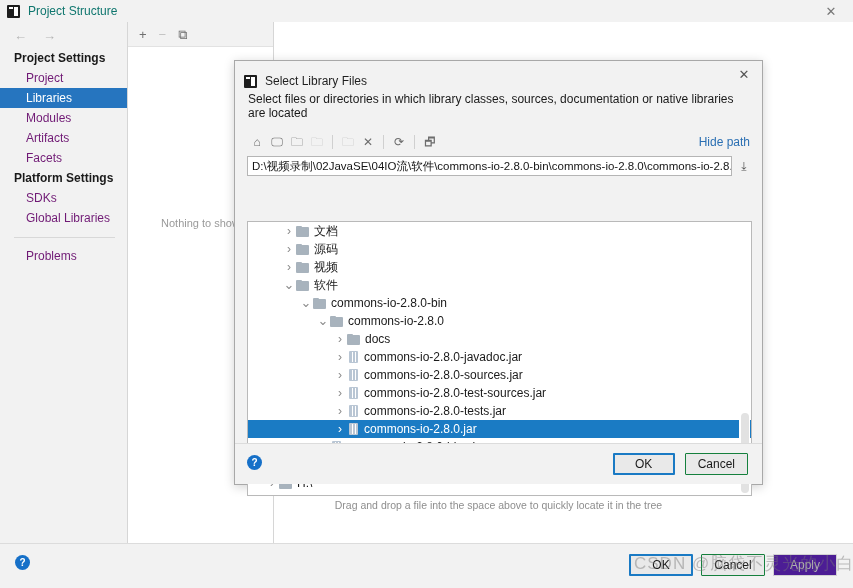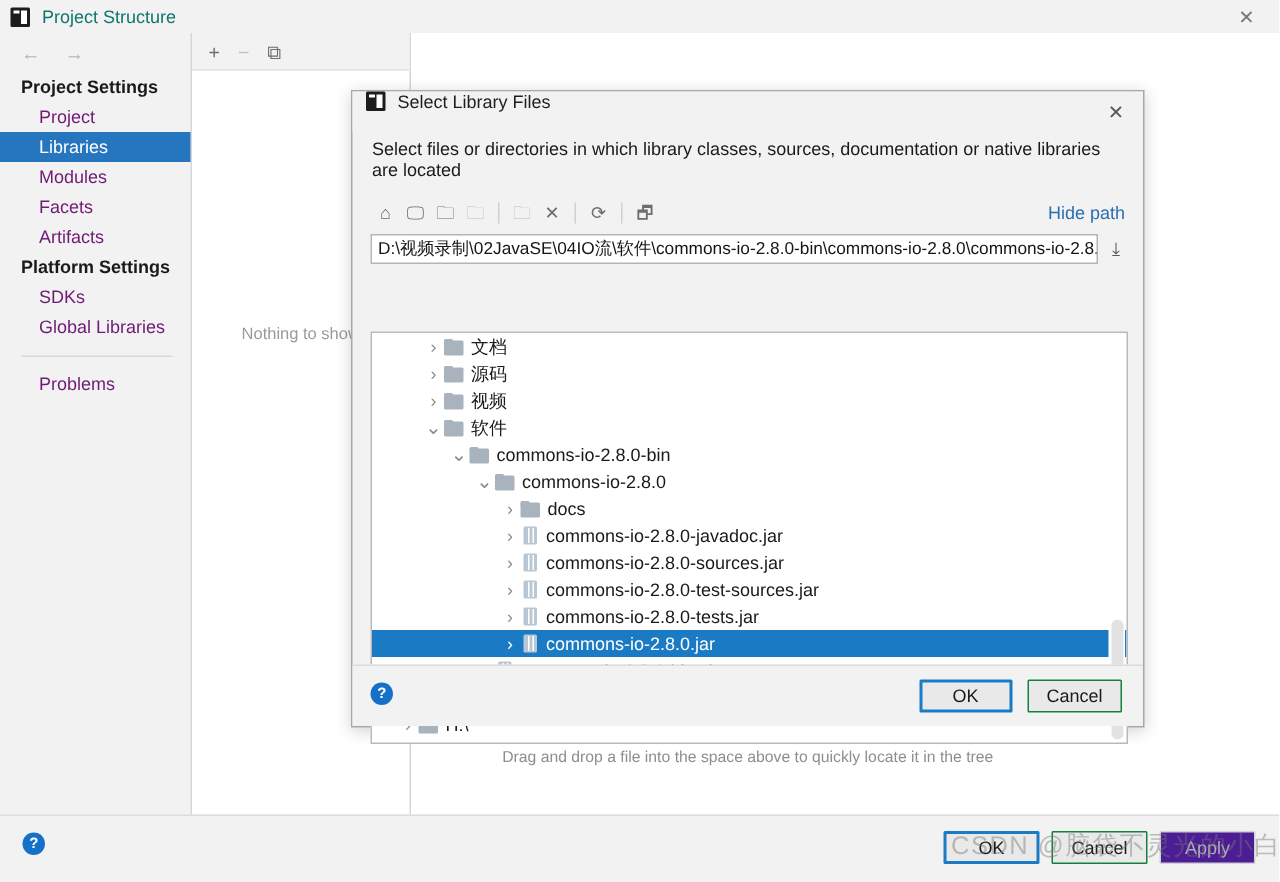--- a/index.html
+++ b/index.html
@@ -228,21 +228,21 @@
     width: 529px;
     height: 425px;
     background: #f2f2f2;
     border: 1px solid #a8a8a8;
     box-shadow: 0 2px 10px rgba(0,0,0,0.18);
     box-sizing: border-box;
   }
   .dlg-titlebar {
     height: 27px;
     display: flex;
-    align-items: flex-start;
+    align-items: flex-end;
     position: relative;
     background: #f2f2f2;
   }
   .dlg-title {
     margin-left: 8px;
     font-size: 12px;
     color: #1f1f1f;
   }
   .dlg-close {
     position: absolute;
@@ -459,22 +459,22 @@
     <div class="nav-pane">
       <div class="nav-arrows">
         <span>←</span>
         <span>→</span>
       </div>
 
       <div class="nav-group">Project Settings</div>
       <div class="nav-item">Project</div>
       <div class="nav-item selected">Libraries</div>
       <div class="nav-item">Modules</div>
+      <div class="nav-item">Artifacts</div>
       <div class="nav-item">Facets</div>
-      <div class="nav-item">Artifacts</div>
 
       <div class="nav-group">Platform Settings</div>
       <div class="nav-item">SDKs</div>
       <div class="nav-item">Global Libraries</div>
 
       <div class="nav-sep"></div>
       <div class="nav-item">Problems</div>
     </div>
 
     <div class="list-pane">

